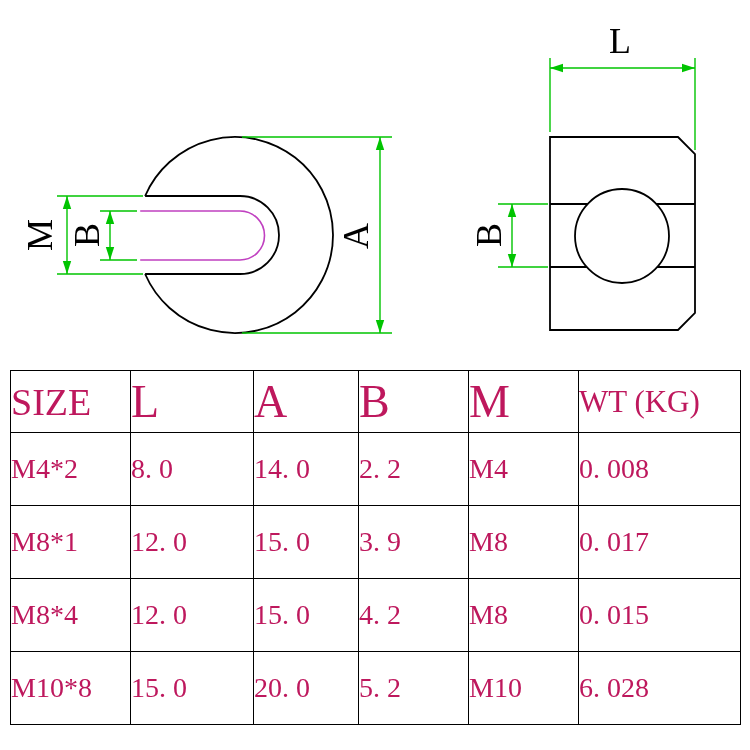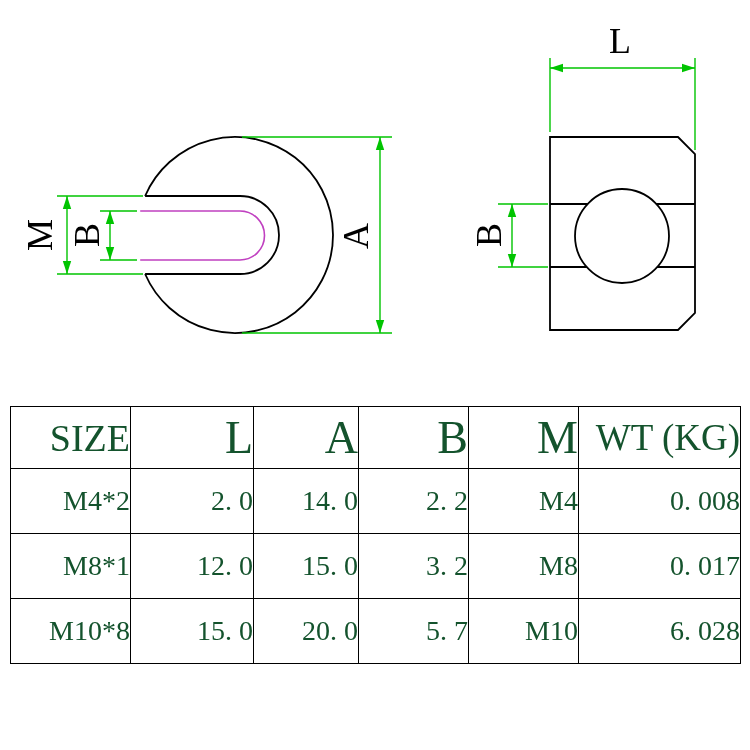--- a/index.html
+++ b/index.html
@@ -9,27 +9,27 @@
   .drawing { position:absolute; top:0; left:0; }
 
   .outline  { stroke:#000000; stroke-width:1.8; fill:none; }
   .outline-filled { stroke:#000000; stroke-width:1.8; fill:#ffffff; }
   .dimline  { stroke:#00c400; stroke-width:1.4; fill:none; }
   .arrow    { fill:#00c400; stroke:none; }
   .slotline { stroke:#c040c0; stroke-width:1.6; fill:none; }
   .dimlabel { font-family:"Liberation Serif", serif; font-size:36px; fill:#000000; }
 
   table.spec { position:absolute; top:370px; left:10px; width:730px;
-               border-collapse:collapse; table-layout:fixed; text-align:right; color:#14532d;margin-top:36px; }
+               border-collapse:collapse; table-layout:fixed; text-align:left; color:#be185d; }
   .spec th, .spec td { border:1.5px solid #000000; font-weight:normal; padding:0; vertical-align:middle; }
   .spec thead tr { height:62px; }
-  .spec tbody tr { height:65px; }
+  .spec tbody tr { height:73px; }
   th.h-size   { font-size:38px; }
   th.h-letter { font-size:46px; }
-  th.h-wt     { font-size:37px; }
+  th.h-wt     { font-size:31px; }
   .spec td    { font-size:28px; }
 </style>
 </head>
 <body>
 
 <svg class="drawing" width="750" height="365" viewBox="0 0 750 365">
 
   <g>
     <path class="outline" d="M 145.1 196 A 98 98 0 1 1 145.1 274"></path>
     <path class="outline" d="M 145.1 196 L 240 196 A 39 39 0 0 1 240 274 L 145.1 274"></path>
@@ -104,36 +104,44 @@
       <th class="h-letter">L</th>
       <th class="h-letter">A</th>
       <th class="h-letter">B</th>
       <th class="h-letter">M</th>
       <th class="h-wt">WT (KG)</th>
     </tr>
   </thead>
   <tbody>
     <tr>
       <td>M4*2</td>
-      <td>2. 0</td>
+      <td>8. 0</td>
       <td>14. 0</td>
       <td>2. 2</td>
       <td>M4</td>
       <td>0. 008</td>
     </tr>
     <tr>
       <td>M8*1</td>
       <td>12. 0</td>
       <td>15. 0</td>
-      <td>3. 2</td>
+      <td>3. 9</td>
       <td>M8</td>
       <td>0. 017</td>
+    </tr>
+    <tr>
+      <td>M8*4</td>
+      <td>12. 0</td>
+      <td>15. 0</td>
+      <td>4. 2</td>
+      <td>M8</td>
+      <td>0. 015</td>
     </tr>
     <tr>
       <td>M10*8</td>
       <td>15. 0</td>
       <td>20. 0</td>
-      <td>5. 7</td>
+      <td>5. 2</td>
       <td>M10</td>
       <td>6. 028</td>
     </tr>
   </tbody>
 </table>
 
 </body></html>

